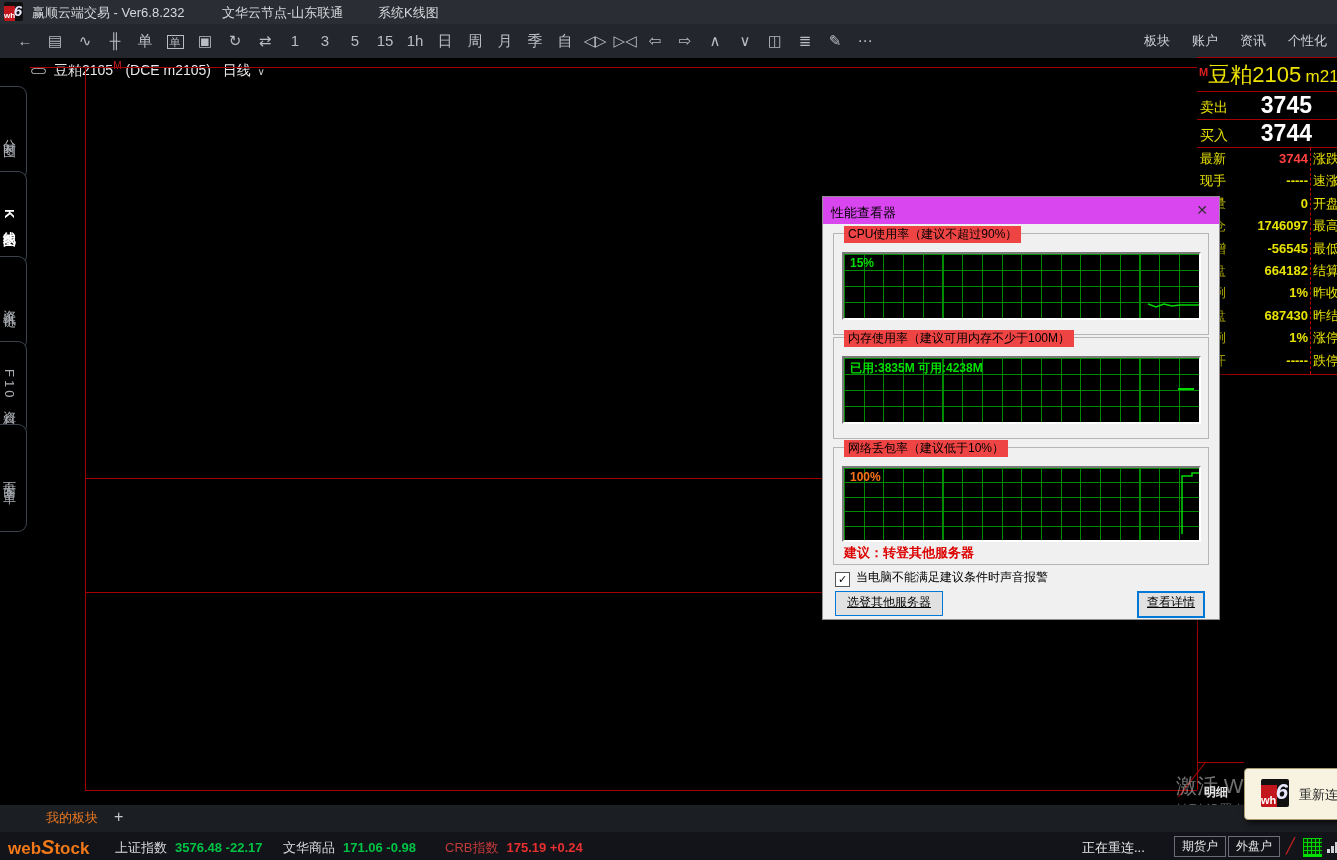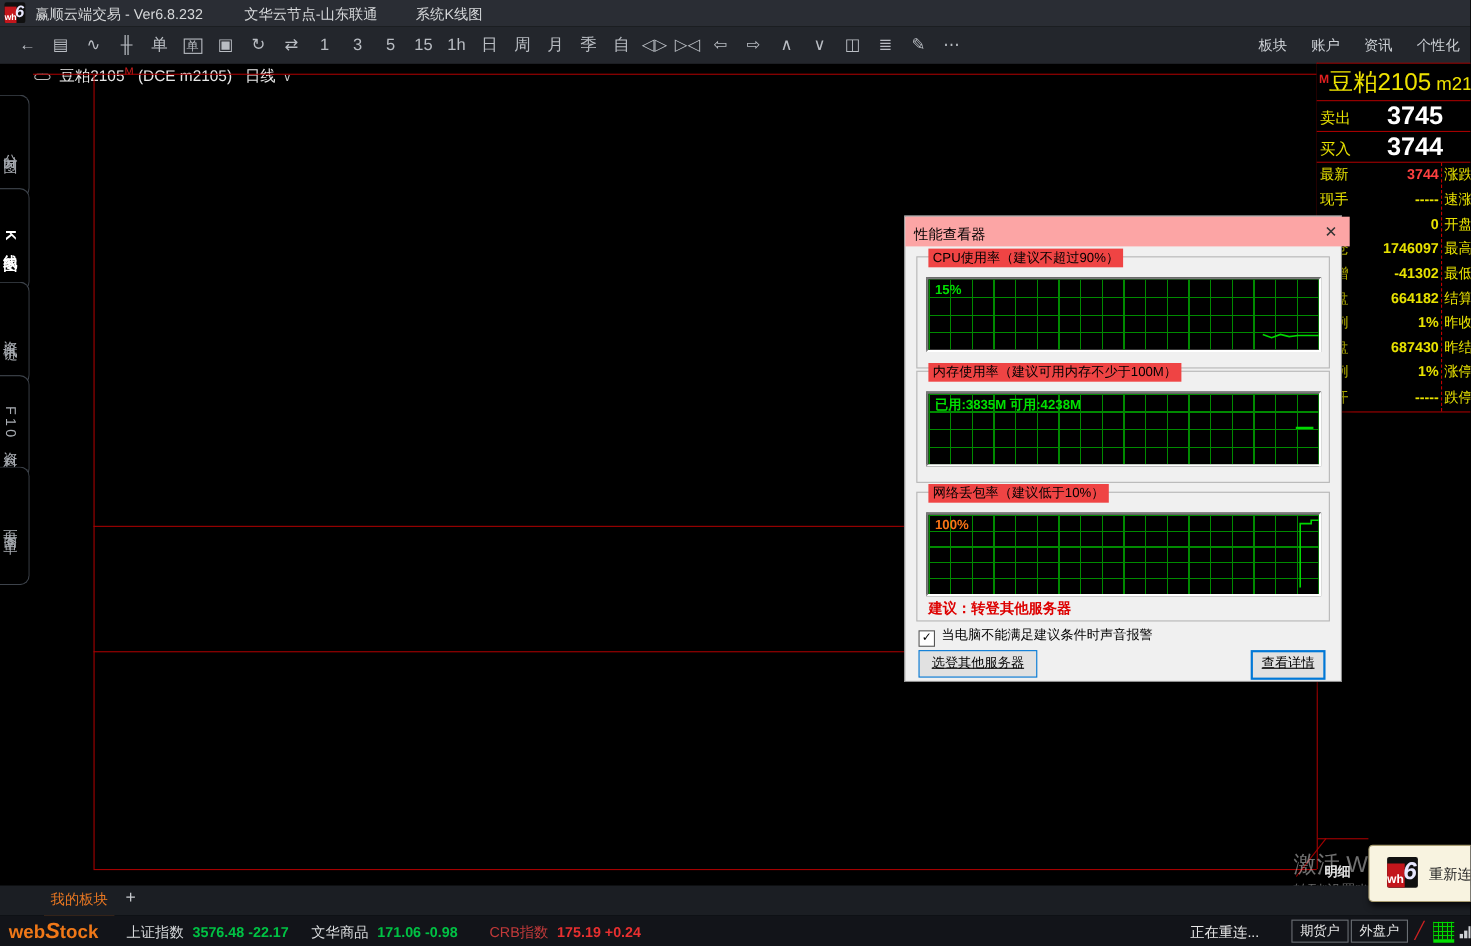--- a/index.html
+++ b/index.html
@@ -50,21 +50,21 @@
   .qrow{position:relative;height:22.4px;line-height:22.4px;font-size:13px;white-space:nowrap;}
   .qrow .qlabel{position:absolute;left:3px;color:#e8e200;}
   .qrow .qvalue{position:absolute;right:29px;color:#e8e200;font-weight:bold;}
   .qrow .qvalue.red{color:#ff4040;}
   .qrow .qright{position:absolute;left:116px;color:#e8e200;}
   .qdash{position:absolute;left:113px;top:90px;height:226px;border-left:1px dashed #c00000;}
 
   
   .dlg{position:absolute;left:822px;top:196px;width:396px;height:422px;background:#f0f0f0;
        border:1px solid #8f8f8f;box-shadow:3px 4px 10px rgba(0,0,0,.6);color:#000;font-size:12px;}
-  .dlg-title{position:absolute;left:0;top:0;width:100%;height:27px;background:#fca5a5;padding-left:8px;}
+  .dlg-title{position:absolute;left:0;top:0;width:100%;height:27px;background:#d946ef;}
   .dlg-title .txt{position:absolute;left:8px;top:7px;font-size:13px;color:#000;}
   .dlg-close{position:absolute;right:8px;top:4px;width:18px;height:18px;text-align:center;line-height:18px;font-size:14px;color:#333;cursor:default;}
   .group{position:absolute;left:10px;width:374px;border:1px solid #b5b5b5;background:#f0f0f0;}
   .group .glabel{position:absolute;left:10px;top:-8px;background:#ef4444;padding:0 4px;white-space:nowrap;}
   .graph{position:absolute;left:8px;background:#000;border-top:2px solid #7a7a7a;border-left:2px solid #7a7a7a;
          border-bottom:2px solid #fff;border-right:2px solid #fff;overflow:hidden;}
   .graph .grid{position:absolute;left:0;top:0;right:0;bottom:0;
     background-image:repeating-linear-gradient(to right,#008a00 0 1px,transparent 1px 19.7px),
                      repeating-linear-gradient(to bottom,#008a00 0 1px,transparent 1px 16px);}
   .graph .grid.r5{background-image:repeating-linear-gradient(to right,#008a00 0 1px,transparent 1px 19.7px),
@@ -277,21 +277,21 @@
         </div>
 
         <div class="qrow">
           <span class="qlabel">持仓</span>
           <span class="qvalue">1746097</span>
           <span class="qright">最高</span>
         </div>
 
         <div class="qrow">
           <span class="qlabel">日增</span>
-          <span class="qvalue">-41302</span>
+          <span class="qvalue">-56545</span>
           <span class="qright">最低</span>
         </div>
 
         <div class="qrow">
           <span class="qlabel">外盘</span>
           <span class="qvalue">664182</span>
           <span class="qright">结算</span>
         </div>
 
         <div class="qrow">

